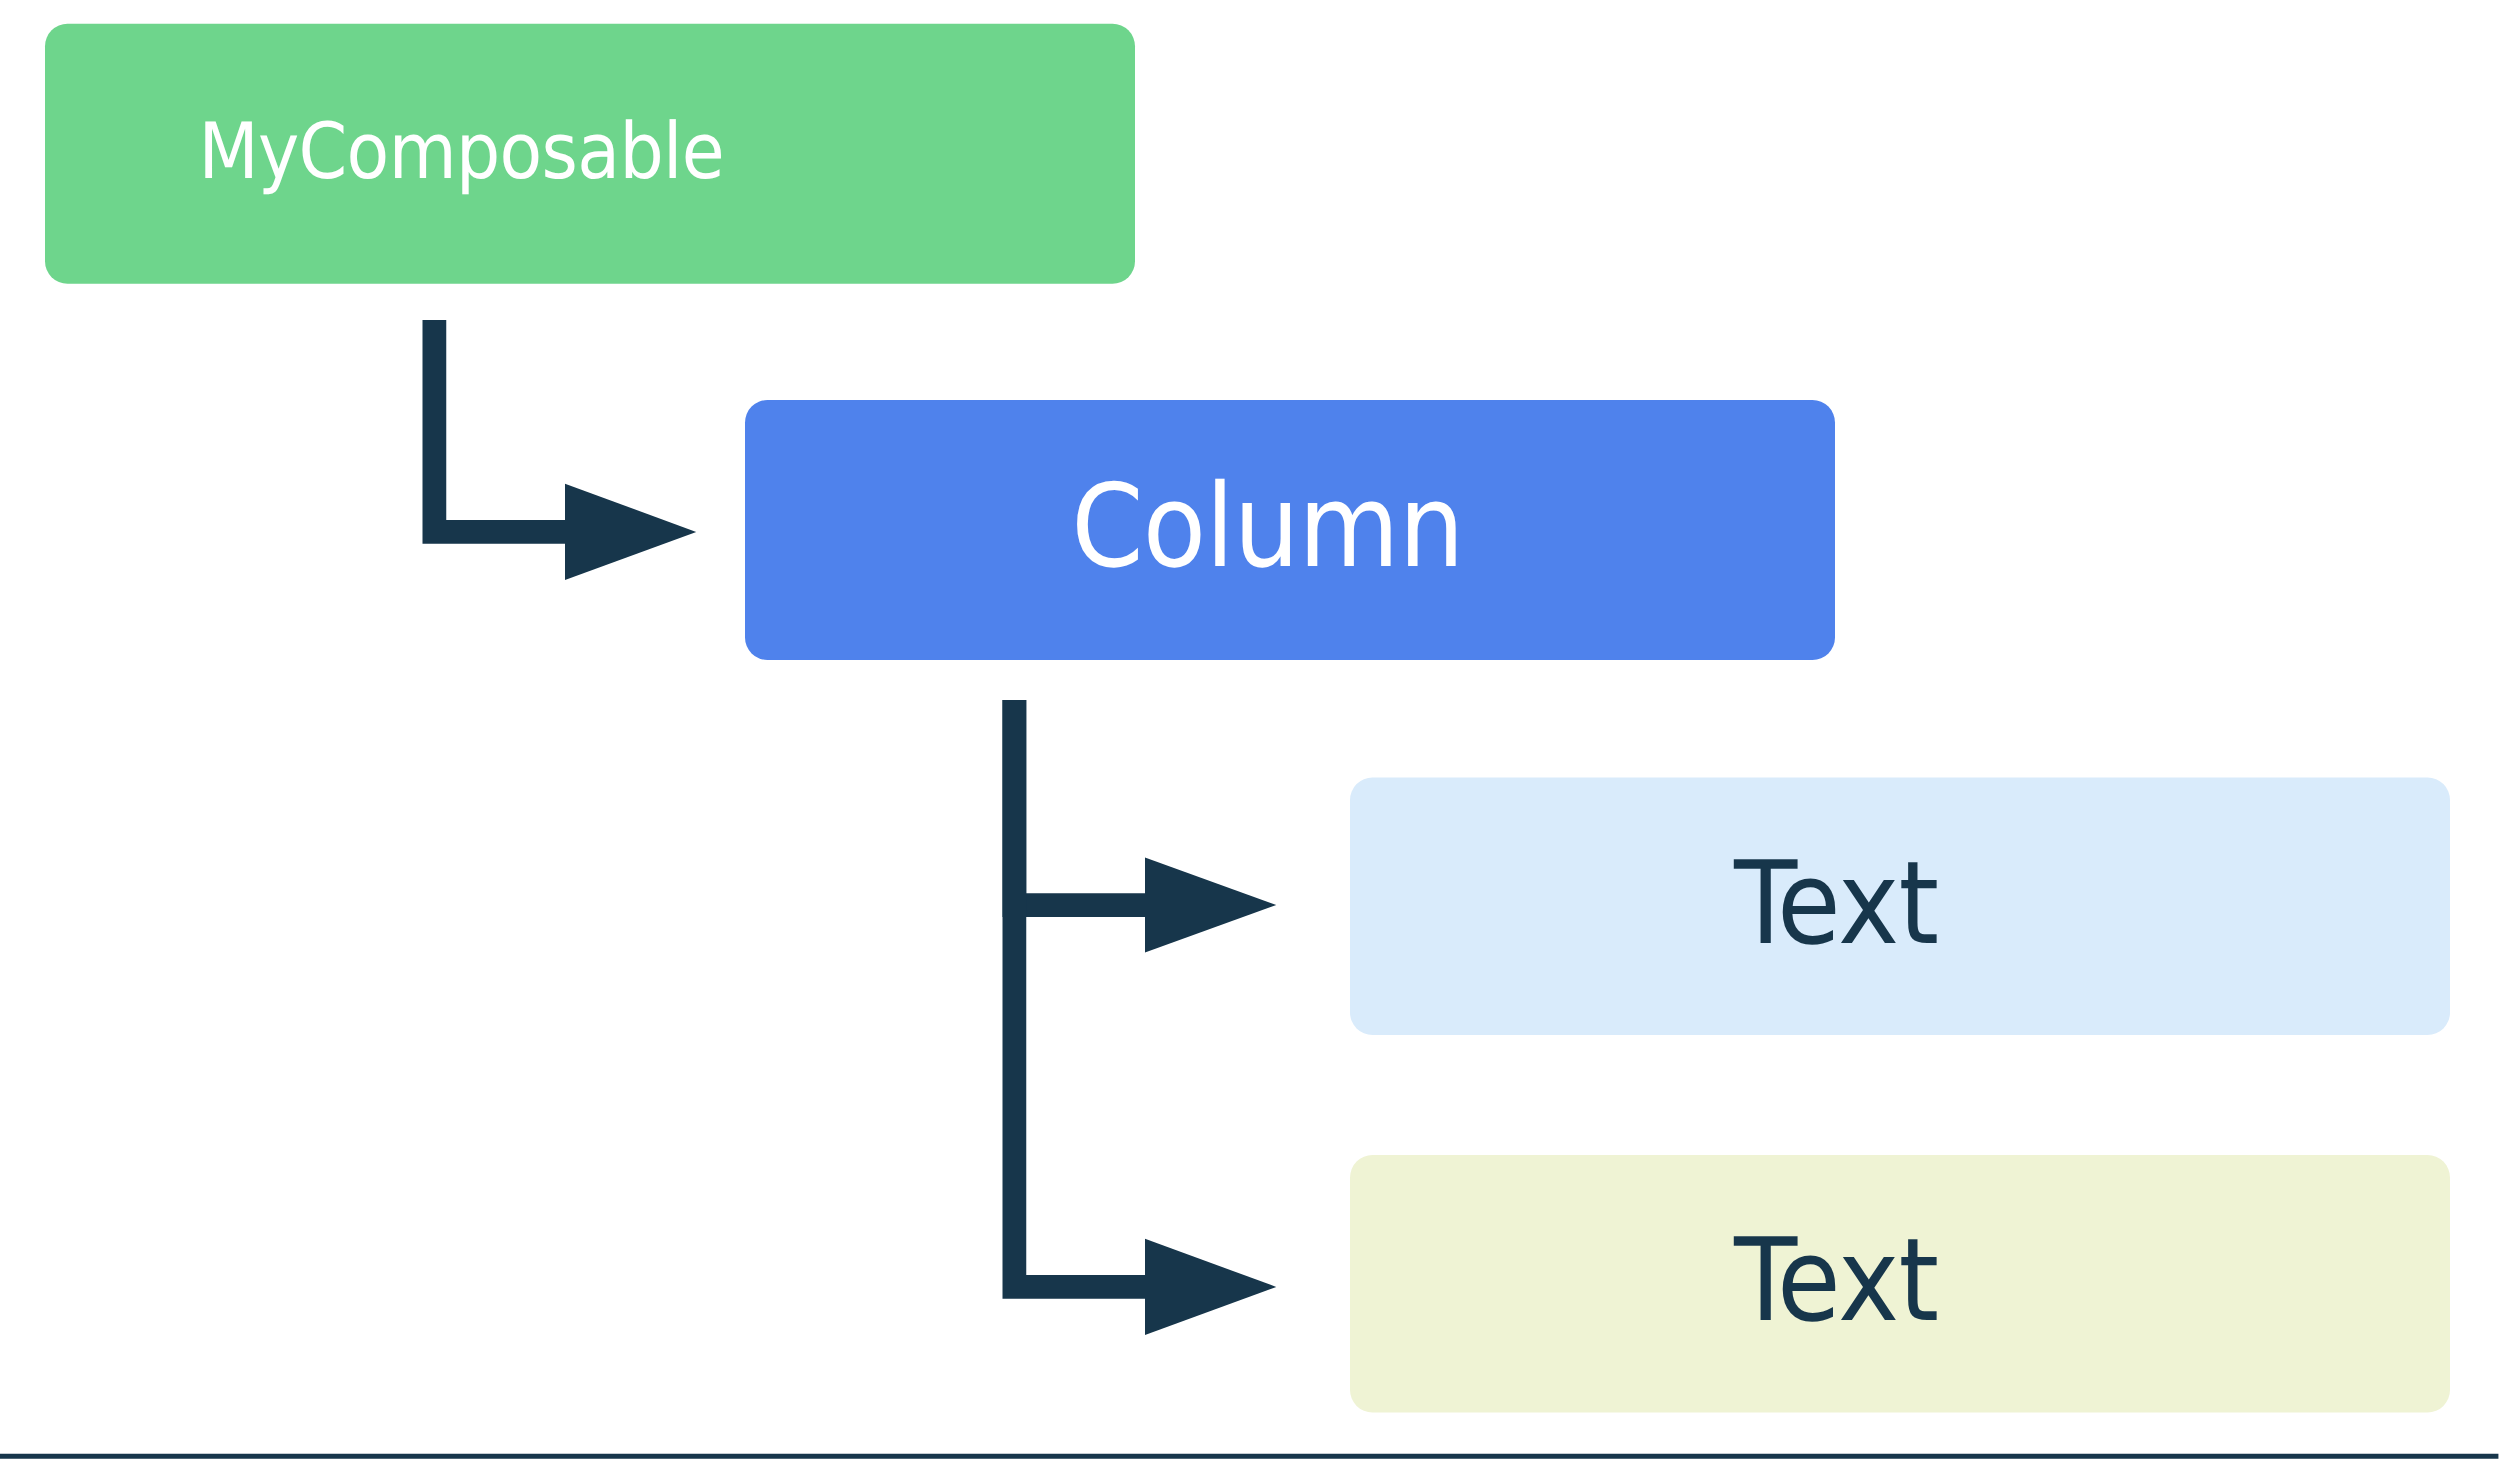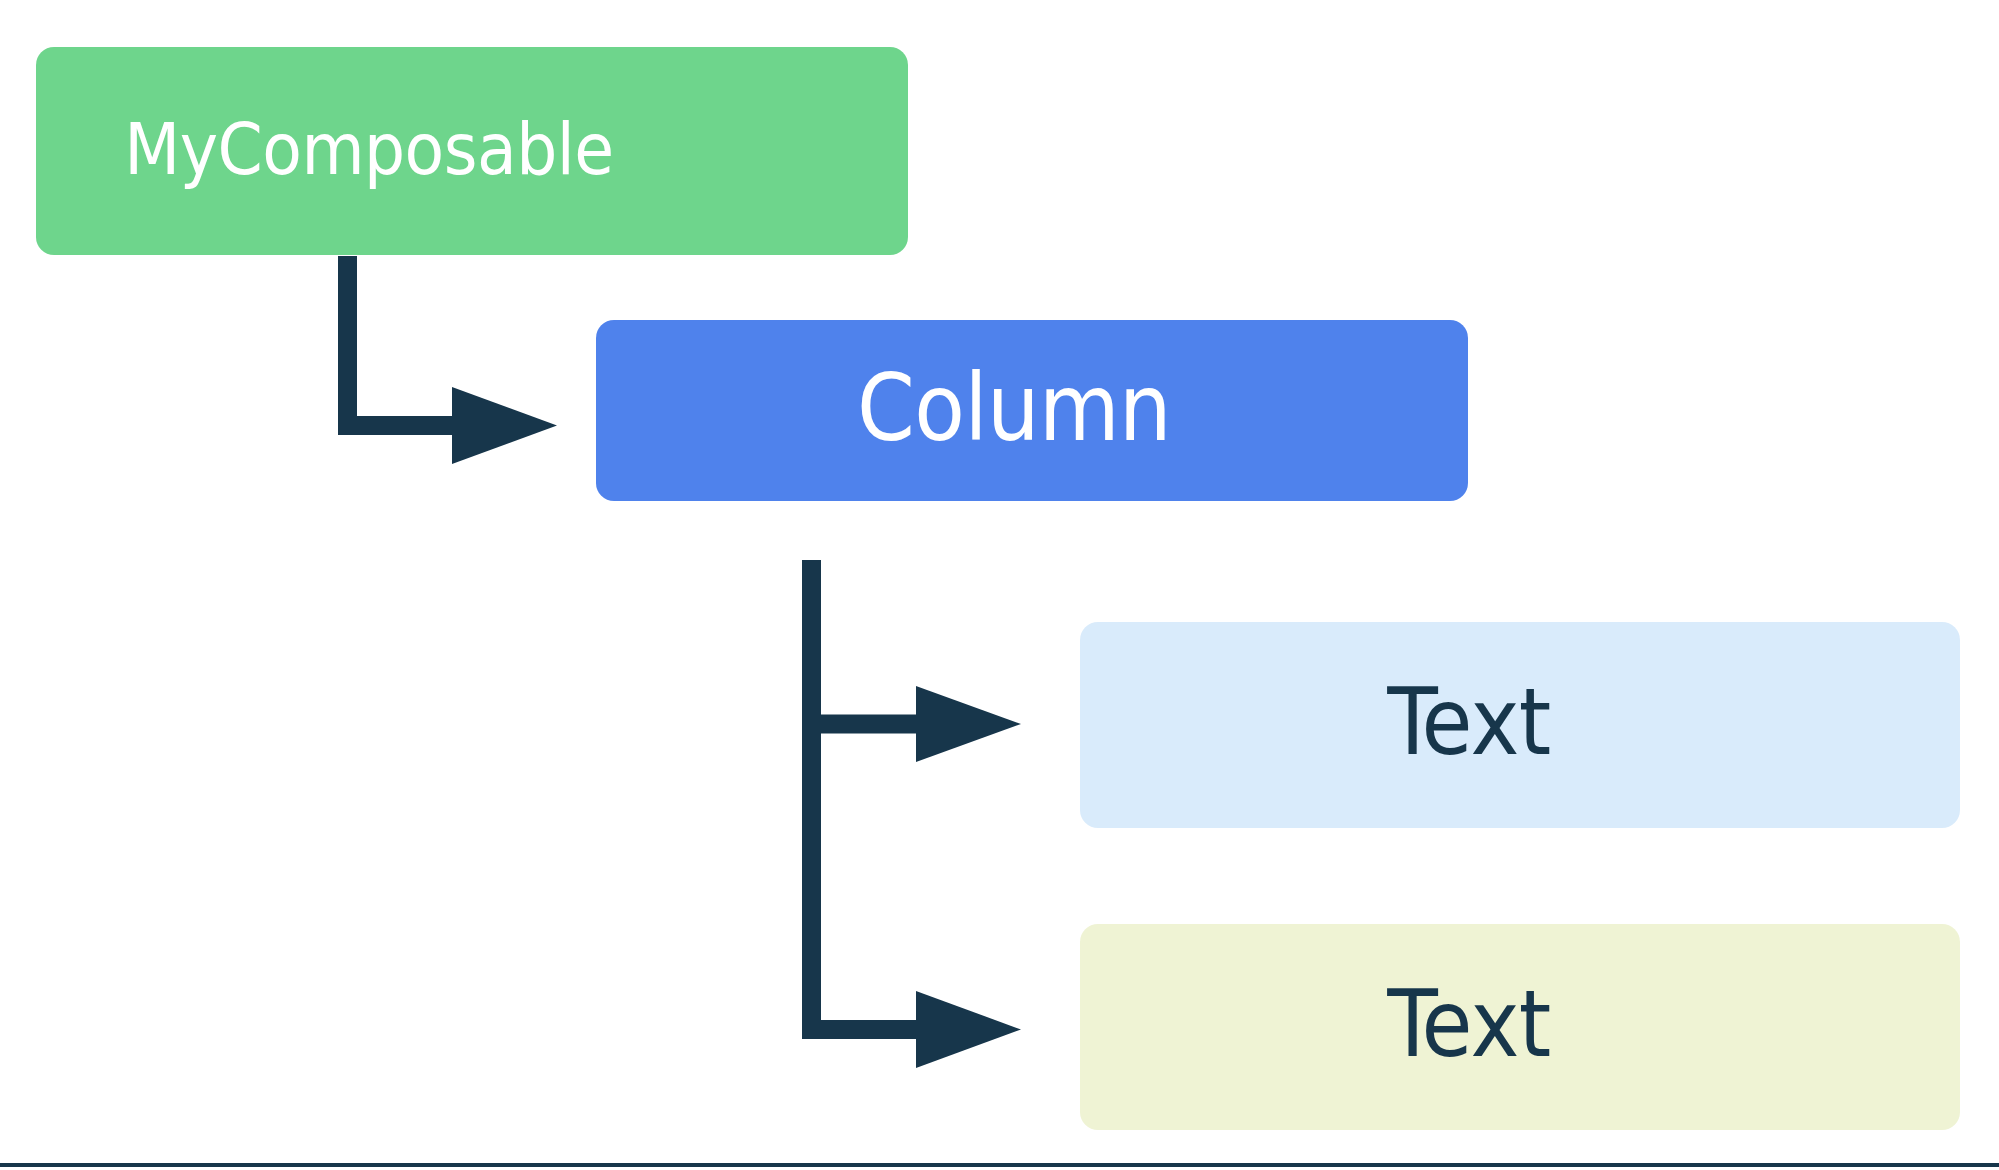--- a/index.html
+++ b/index.html
@@ -35,28 +35,27 @@
     display: block;
     transform: translateY(-2px);
   }
 
   
   #node-root {
     left: 36px;  top: 19px;
     width: 872px; height: 208px;
     background: #6ED58C;
     color: #ffffff;
-    font-size: 72px;
-    margin-top: 28px;
+    font-size: 62px;
   }
   #node-root .node-label { transform: translate(-103px, -2px); }
 
   #node-column {
     left: 596px; top: 320px;
-    width: 872px; height: 181px;
+    width: 872px; height: 208px;
     background: #4F82EC;
     color: #ffffff;
     font-size: 92px;
   }
   #node-column .node-label { transform: translate(-18px, -2px); }
 
   #node-text-1 {
     left: 1080px; top: 622px;
     width: 880px; height: 206px;
     background: #D9EBFB;

